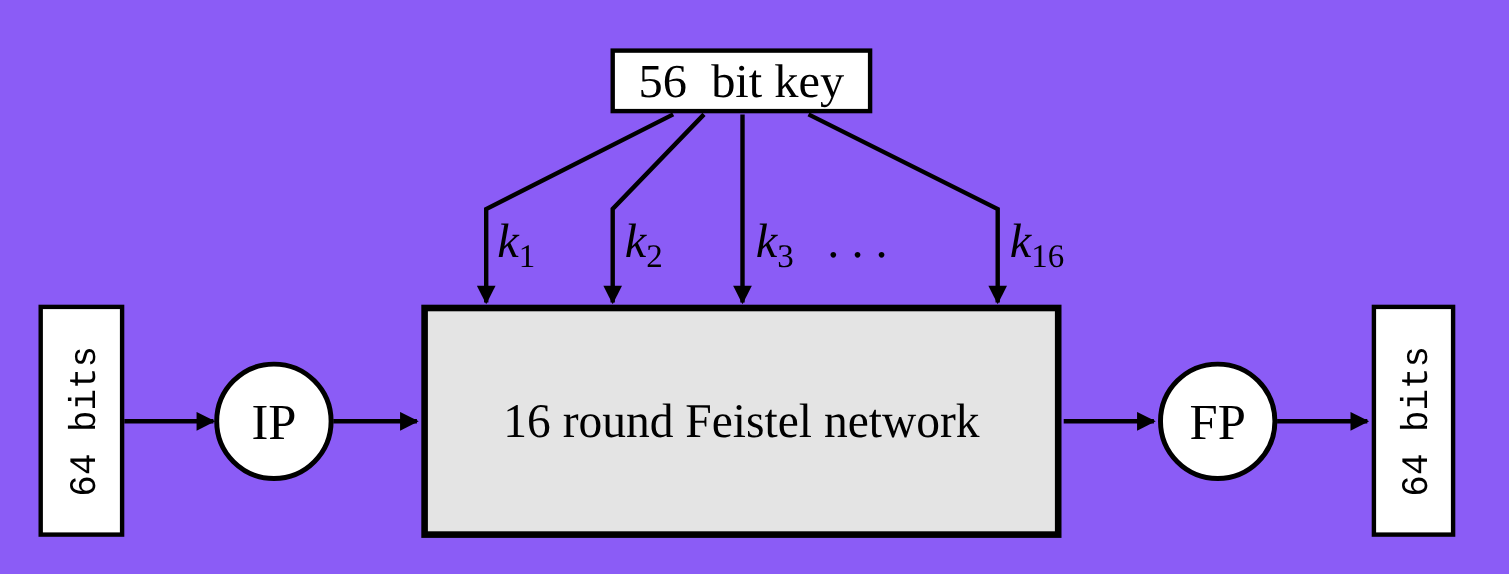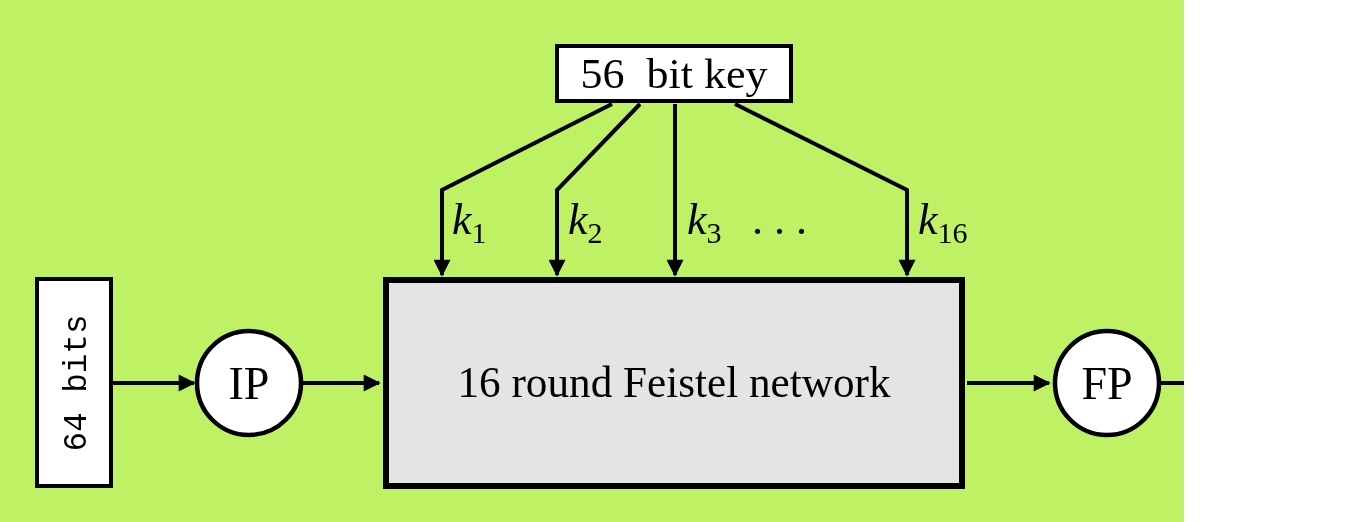--- a/index.html
+++ b/index.html
@@ -2,23 +2,23 @@
 <html><head>
 <meta charset="utf-8">
 <style>
   html, body {
     margin: 0;
     padding: 0;
     background: #ffffff;
   }
   .canvas {
     position: relative;
-    width: 1184px;
+    width: 1372px;
     height: 522px;
-    background: #bef264;
+    background: #8b5cf6;
     overflow: hidden;
   }
   svg {
     display: block;
   }
   text {
     fill: #000000;
     font-family: "Liberation Serif", "DejaVu Serif", serif;
   }
   .serif-label {

